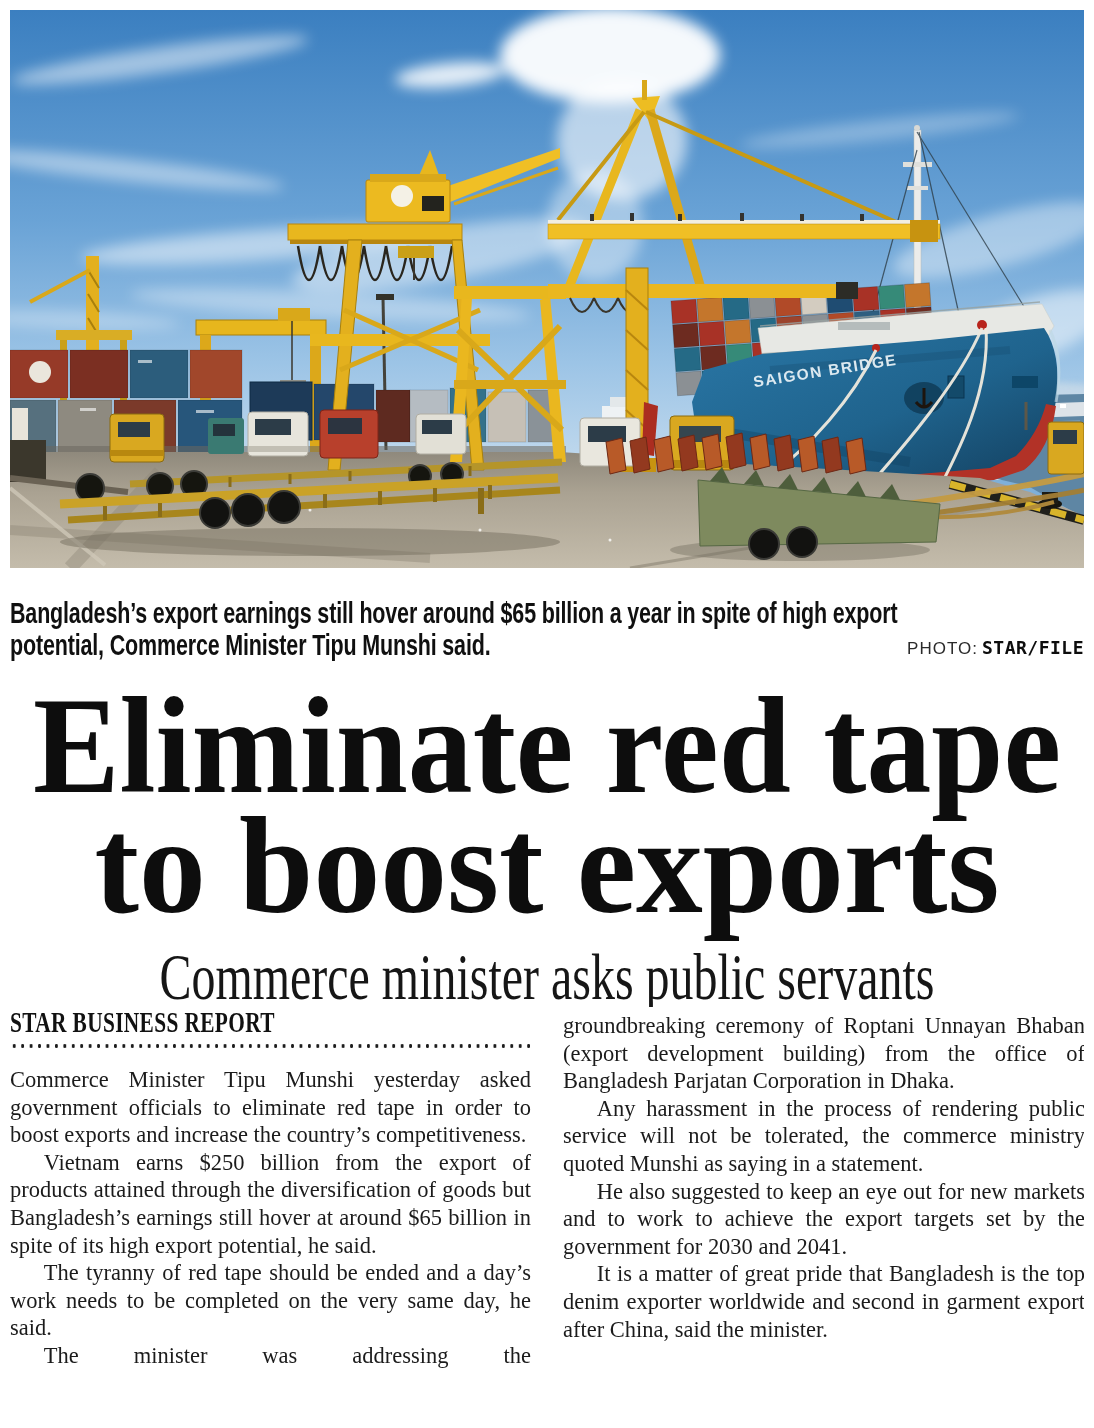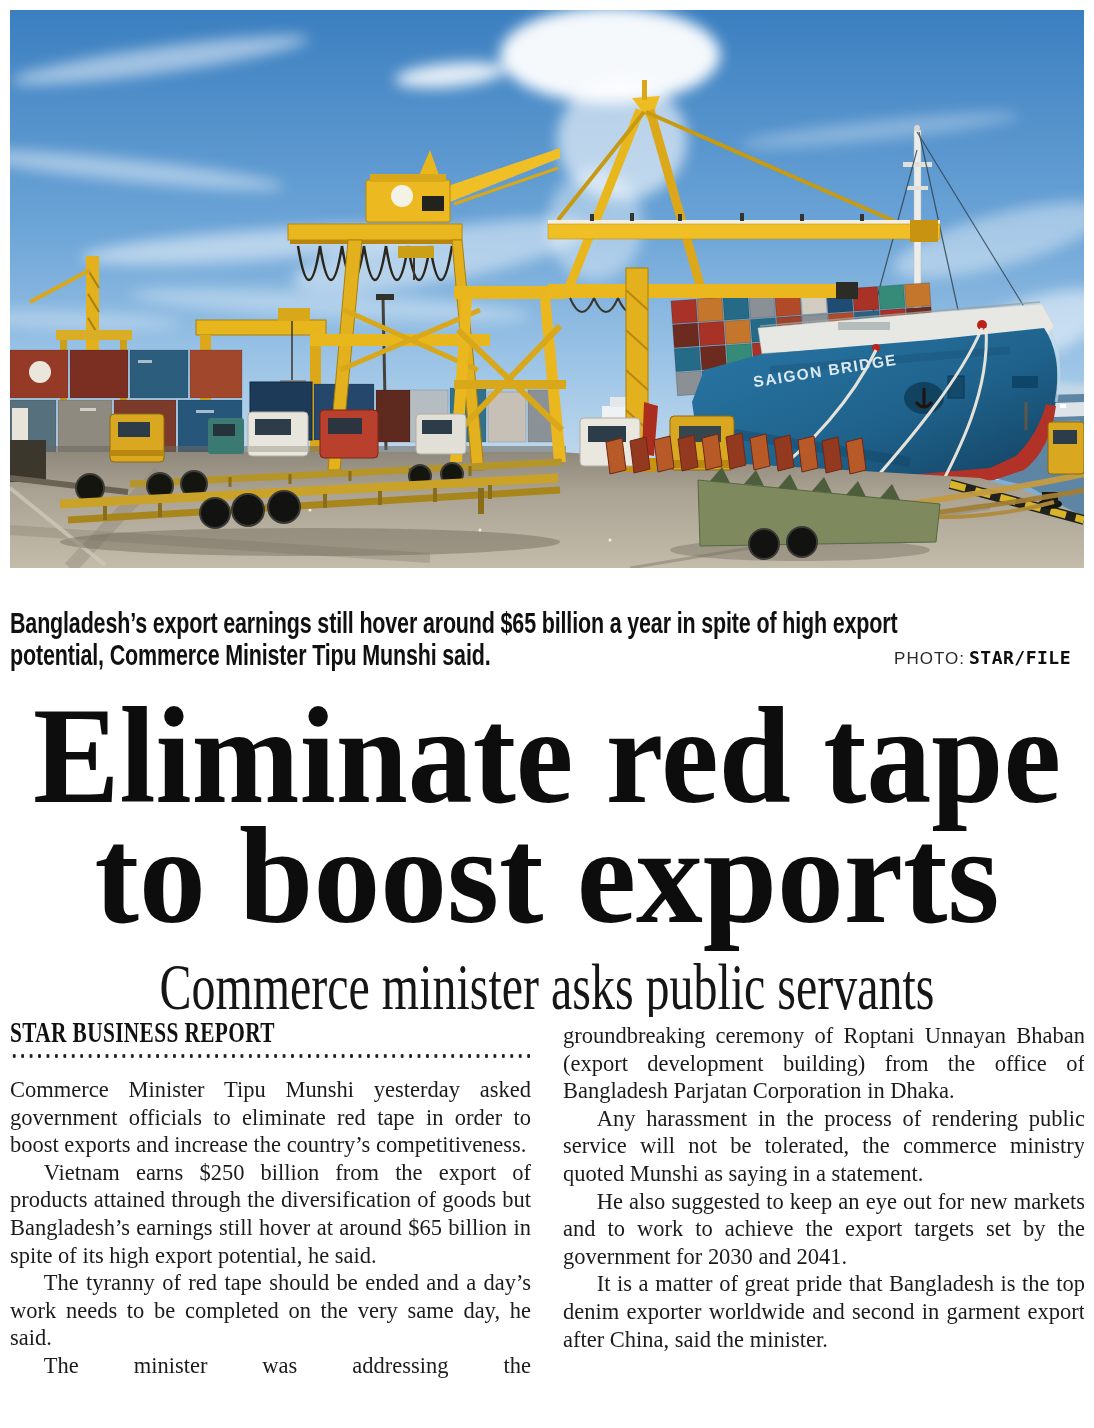--- a/index.html
+++ b/index.html
@@ -1,25 +1,25 @@
 <!DOCTYPE html>
 <html><head>
 <meta charset="utf-8">
 <style>
   html,body{margin:0;padding:0;background:#ffffff;}
   body{width:1094px;height:1428px;overflow:hidden;font-family:"Liberation Serif",serif;color:#1b1b1b;}
   .page{padding:10px 10px 0 10px;}
   .photo-frame{width:1074px;height:558px;overflow:hidden;background:#7fb0d8;}
   .photo-frame svg{display:block;}
   
-  .caption-wrap{position:relative;margin-top:39px;height:70px;}
+  .caption-wrap{position:relative;margin-top:29px;height:70px;}
   .caption-text{width:1320px;font-family:"Liberation Sans",sans-serif;font-weight:700;
     font-size:29px;line-height:32px;letter-spacing:-0.2px;color:#101010;
     transform:scaleX(0.74);transform-origin:0 0;margin:0;}
-  .photo-credit{position:absolute;right:13px;top:40px;white-space:nowrap;}
+  .photo-credit{position:absolute;right:0;top:40px;white-space:nowrap;}
   .credit-label{font-family:"Liberation Sans",sans-serif;font-size:17px;letter-spacing:1px;color:#2a2a2a;}
   .credit-value{font-family:"DejaVu Sans Mono",monospace;font-weight:700;font-size:18px;letter-spacing:0.5px;color:#0d0d0d;}
   
   .headline-svg{display:block;margin-top:27px;}
   .hl{font-family:"Liberation Serif",serif;font-weight:700;fill:#0d0d0d;}
   .sub{font-family:"Liberation Serif",serif;font-weight:400;fill:#161616;}
   
   .columns{position:relative;margin-top:0;height:418px;overflow:hidden;}
   .col{position:absolute;top:0;width:556px;transform:scaleX(0.937);transform-origin:0 0;}
   .col-left{left:0;}

